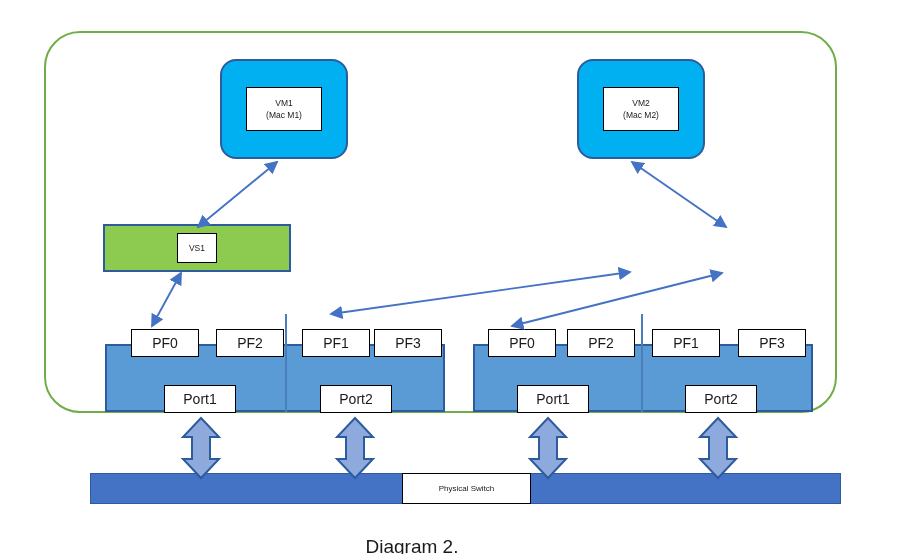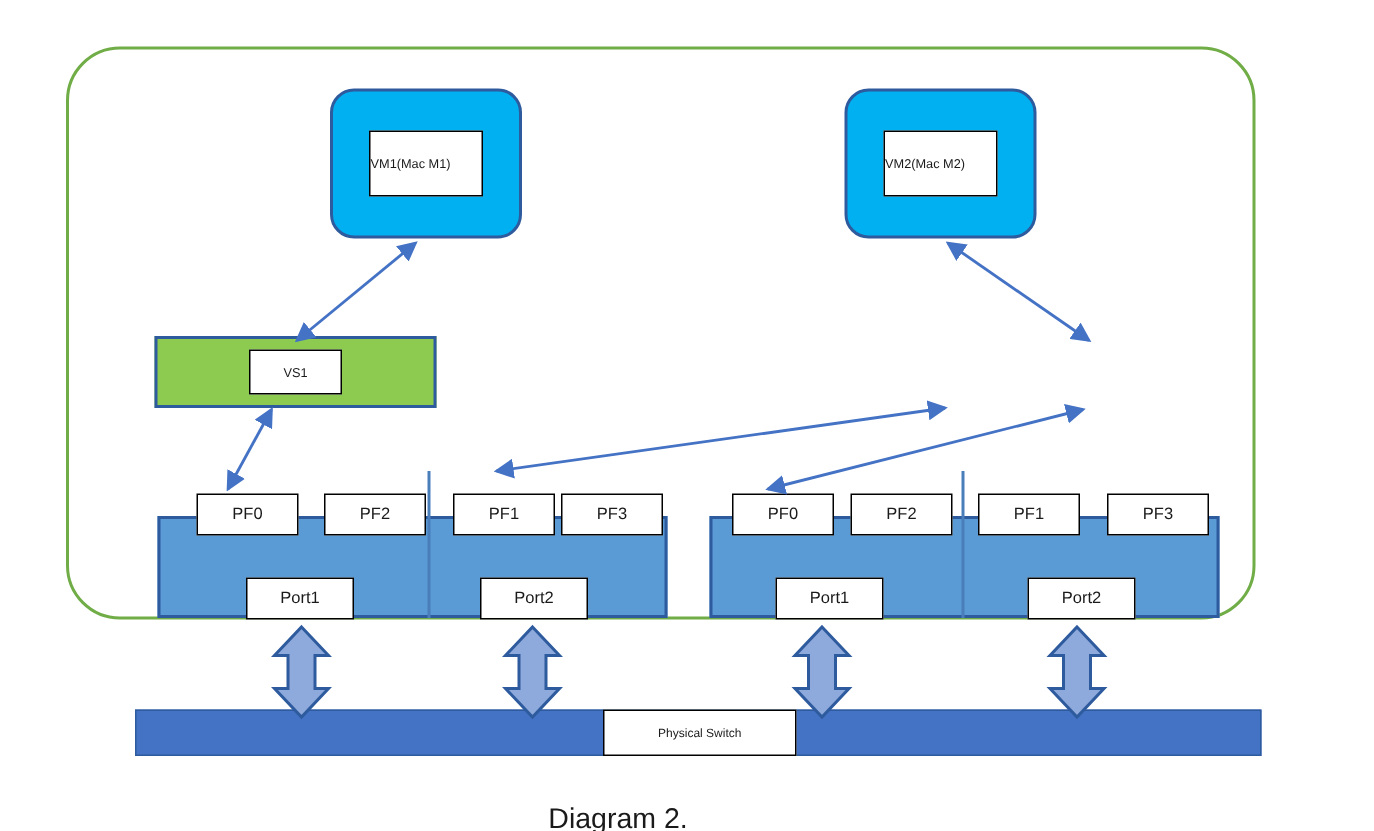--- a/index.html
+++ b/index.html
@@ -43,41 +43,42 @@
     align-items: center;
     justify-content: center;
   }
   .vm-label-box {
     width: 76px;
     height: 44px;
     background: #ffffff;
     border: 1.4px solid #000000;
     box-sizing: border-box;
     display: flex;
-    flex-direction: row;
-    align-items: center;
+    flex-direction: column;
+    align-items: center;
+    justify-content: center;
     font-size: 8.5px;
     color: #1a1a1a;
     line-height: 1.45;
     text-align: center;
   }
 
   
   .vswitch {
     width: 188px;
     height: 48px;
     background: #8CCB50;
     border: 2px solid #2E5B9E;
     box-sizing: border-box;
     display: flex;
     align-items: center;
     justify-content: center;
   }
   .vswitch-label {
-    width: 62px;
+    width: 40px;
     height: 30px;
     background: #ffffff;
     border: 1.4px solid #000000;
     box-sizing: border-box;
     display: flex;
     align-items: center;
     justify-content: center;
     font-size: 8.5px;
     color: #1a1a1a;
   }
@@ -96,21 +97,21 @@
   }
 
   
   .wbox {
     background: #ffffff;
     border: 1.3px solid #000000;
     box-sizing: border-box;
     display: flex;
     align-items: center;
     justify-content: center;
-    font-size: 11px;
+    font-size: 14px;
     color: #1a1a1a;
     white-space: nowrap;
   }
   .pf-box { width: 68px; height: 28px; }
   .port-box { width: 72px; height: 28px; }
 
   
   #phys-switch-bar {
     left: 90px;
     top: 473px;
@@ -153,21 +154,21 @@
 
   <div class="abs" id="host-boundary"></div>
 
   <div class="abs vm-card" style="left:220px; top:59px;">
     <div class="vm-label-box">
       <span>VM1</span>
       <span>(Mac M1)</span>
     </div>
   </div>
 
-  <div class="abs vm-card" style="left:563px; top:59px;">
+  <div class="abs vm-card" style="left:577px; top:59px;">
     <div class="vm-label-box">
       <span>VM2</span>
       <span>(Mac M2)</span>
     </div>
   </div>
 
   <div class="abs vswitch" style="left:103px; top:224px;">
     <div class="vswitch-label">
       <span>VS1</span>
     </div>

